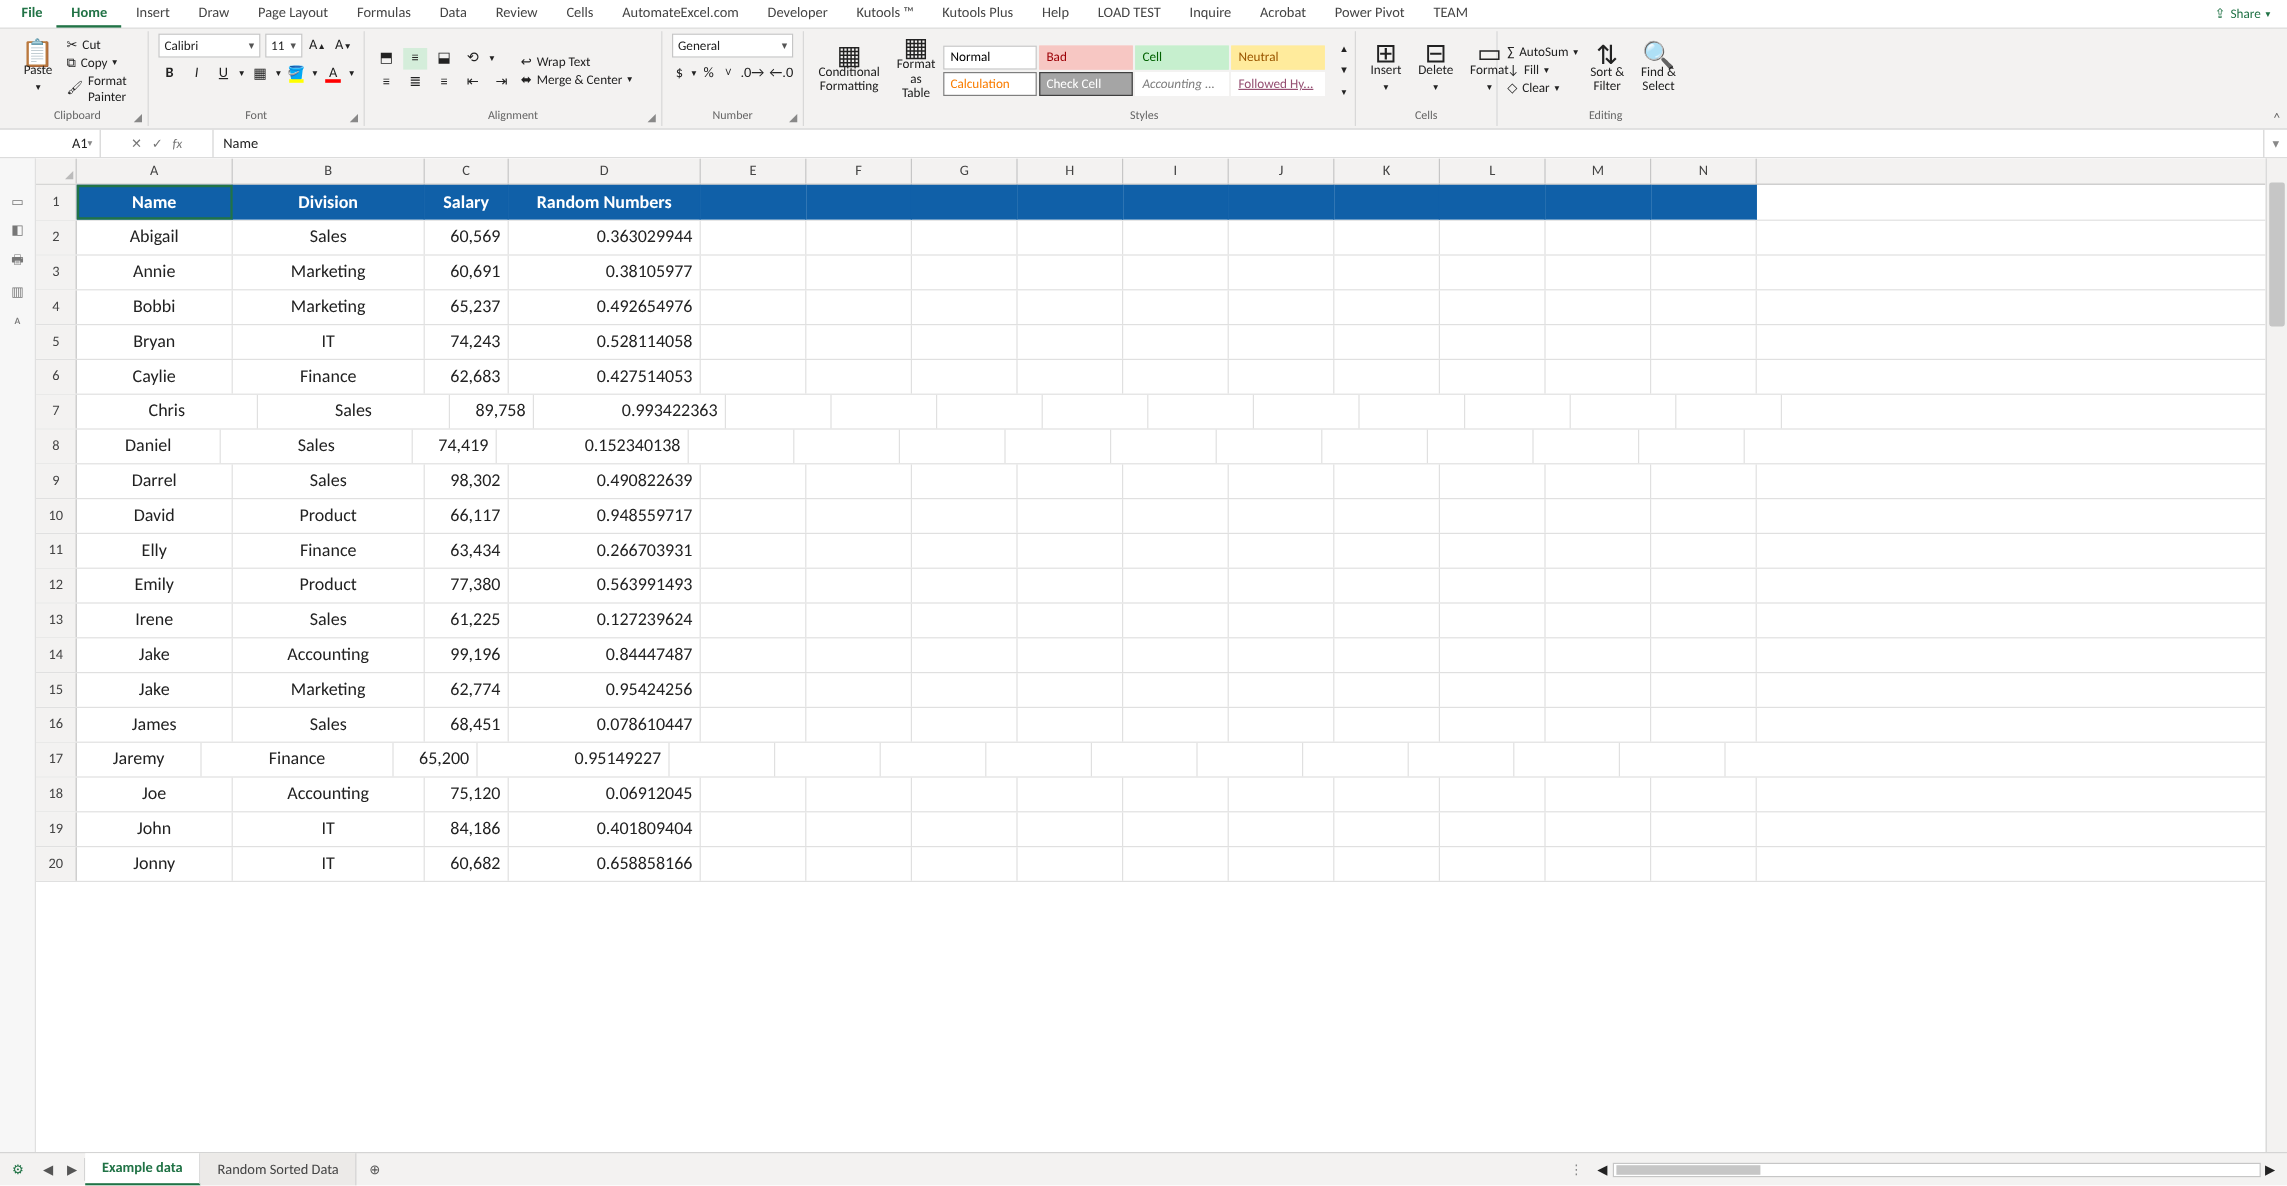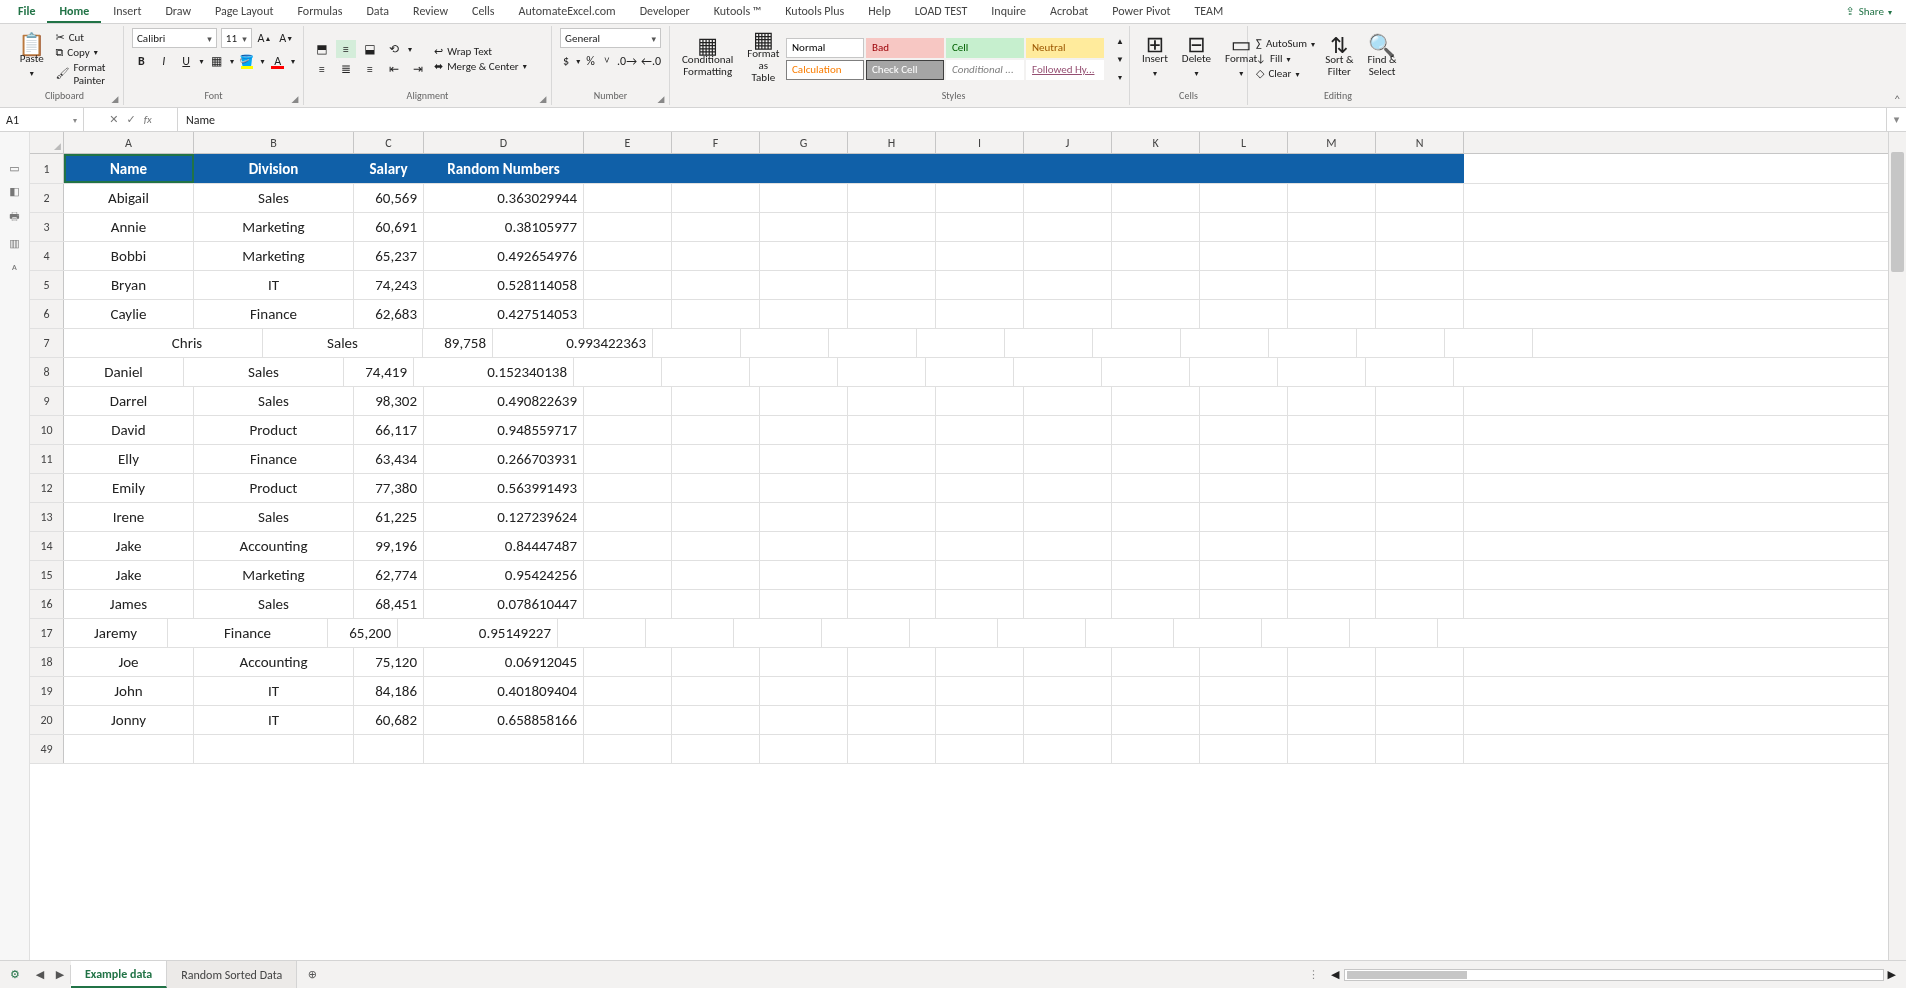--- a/index.html
+++ b/index.html
@@ -24,21 +24,21 @@
 .row { display:flex; align-items:center; gap:4px; }
 .mini { width:20px; height:18px; border:1px solid transparent; display:flex; align-items:center; justify-content:center; cursor:pointer; font-size:12px; }
 .sel { height:20px; border:1px solid #c6c6c6; background:#fff; display:flex; align-items:center; padding:0 4px; font-size:11px; gap:4px;}
 .sel .dd { margin-left:auto; color:#555; font-size:9px;}
 .style-cell { width:78px; height:20px; border:1px solid #c6c6c6; display:flex; align-items:center; padding:0 5px; font-size:11px; cursor:pointer; }
 .styles-grid { display:grid; grid-template-columns:repeat(4,78px); grid-auto-rows:20px; gap:2px; }
 .ribbon-collapse { position:absolute; right:6px; bottom:2px; cursor:pointer; color:#666; }
 
 
 .fbar { height:24px; border-bottom:1px solid #d4d4d4; display:flex; align-items:stretch; background:#fff; }
-.namebox { width:84px; border-right:1px solid #d4d4d4; display:flex; align-items:center; padding:0 6px; font-size:12px; justify-content:space-between;}
+.namebox { width:84px; border-right:1px solid #d4d4d4; display:flex; align-items:center; padding:0 6px; font-size:12px; justify-content:flex-end;}
 .namebox .dd{font-size:8px;color:#888;}
 .fxbtns { width:94px; display:flex; align-items:center; justify-content:center; gap:8px; border-right:1px solid #d4d4d4; color:#777;}
 .fxbtns span{cursor:pointer;}
 .fx-ital{font-style:italic;}
 .fxinput { flex:1; padding:0 8px; display:flex; align-items:center; font-size:12px; }
 .fbar-dd{ width:20px; display:flex; align-items:center; justify-content:center; color:#888; cursor:pointer; border-left:1px solid #d4d4d4;}
 
 
 .leftgutter { position:absolute; left:0; top:132px; bottom:28px; width:30px; background:#f7f7f7; border-right:1px solid #e0e0e0; display:flex; flex-direction:column; align-items:center; gap:10px; padding-top:30px; color:#777; }
 .leftgutter span { cursor:pointer; }
@@ -234,21 +234,21 @@
 
   <div class="group" style="width:352px;">
     <div class="group-body">
       <div class="styles-grid" id="styles-grid">
           <div class="style-cell" style="background: rgb(255, 255, 255); color: rgb(0, 0, 0); border-color: rgb(198, 198, 198);">Normal</div>
           <div class="style-cell" style="background: rgb(247, 199, 195); color: rgb(156, 0, 6); border-color: rgb(247, 199, 195);">Bad</div>
           <div class="style-cell" style="background: rgb(198, 239, 206); color: rgb(0, 97, 0); border-color: rgb(198, 239, 206);">Cell</div>
           <div class="style-cell" style="background: rgb(255, 235, 156); color: rgb(156, 87, 0); border-color: rgb(255, 235, 156);">Neutral</div>
           <div class="style-cell" style="background: rgb(255, 255, 255); color: rgb(250, 125, 0); border-color: rgb(127, 127, 127);">Calculation</div>
           <div class="style-cell" style="background: rgb(165, 165, 165); color: rgb(255, 255, 255); border-color: rgb(63, 63, 63);">Check Cell</div>
-          <div class="style-cell" style="background: rgb(255, 255, 255); color: rgb(127, 127, 127); border-color: rgb(255, 255, 255); font-style: italic;">Conditional ...</div>
+          <div class="style-cell" style="background: rgb(255, 255, 255); color: rgb(127, 127, 127); border-color: rgb(255, 255, 255); font-style: italic;">Accounting ...</div>
           <div class="style-cell" style="background: rgb(255, 255, 255); color: rgb(149, 79, 114); border-color: rgb(255, 255, 255); text-decoration: underline;">Followed Hy...</div>
         </div>
       <div class="col" style="gap:0;">
         <div class="mini" style="font-size:8px;">▲</div>
         <div class="mini" style="font-size:8px;">▼</div>
         <div class="mini" style="font-size:8px;">▾</div>
       </div>
     </div>
     <div class="group-label">Styles</div>
   </div>
@@ -450,21 +450,21 @@
         <div class="c colRest" style="width: 88px;"></div>
         <div class="c colRest" style="width: 88px;"></div>
         <div class="c colRest" style="width: 88px;"></div>
         <div class="c colRest" style="width: 88px;"></div>
         <div class="c colRest" style="width: 88px;"></div>
         <div class="c colRest" style="width: 88px;"></div>
         <div class="c colRest" style="width: 88px;"></div>
       </div>
       <div class="r">
         <div class="rh">7</div>
-        <div class="c colA center" style="width: 151px; margin-left: 48px;">Chris</div>
+        <div class="c colA center" style="width: 151px;">Chris</div>
         <div class="c colB center" style="width: 160px;">Sales</div>
         <div class="c colC right" style="width: 70px;">89,758</div>
         <div class="c colD right" style="width: 160px;">0.993422363</div>
         <div class="c colRest" style="width: 88px;"></div>
         <div class="c colRest" style="width: 88px;"></div>
         <div class="c colRest" style="width: 88px;"></div>
         <div class="c colRest" style="width: 88px;"></div>
         <div class="c colRest" style="width: 88px;"></div>
         <div class="c colRest" style="width: 88px;"></div>
         <div class="c colRest" style="width: 88px;"></div>
@@ -675,37 +675,20 @@
         <div class="c colRest" style="width: 88px;"></div>
         <div class="c colRest" style="width: 88px;"></div>
         <div class="c colRest" style="width: 88px;"></div>
       </div>
       <div class="r">
         <div class="rh">20</div>
         <div class="c colA center" style="width: 130px;">Jonny</div>
         <div class="c colB center" style="width: 160px;">IT</div>
         <div class="c colC right" style="width: 70px;">60,682</div>
         <div class="c colD right" style="width: 160px;">0.658858166</div>
-        <div class="c colRest" style="width: 88px;"></div>
-        <div class="c colRest" style="width: 88px;"></div>
-        <div class="c colRest" style="width: 88px;"></div>
-        <div class="c colRest" style="width: 88px;"></div>
-        <div class="c colRest" style="width: 88px;"></div>
-        <div class="c colRest" style="width: 88px;"></div>
-        <div class="c colRest" style="width: 88px;"></div>
-        <div class="c colRest" style="width: 88px;"></div>
-        <div class="c colRest" style="width: 88px;"></div>
-        <div class="c colRest" style="width: 88px;"></div>
-      </div>
-      <div class="r">
-        <div class="rh">49</div>
-        <div class="c colA" style="width: 130px;"></div>
-        <div class="c colB" style="width: 160px;"></div>
-        <div class="c colC" style="width: 70px;"></div>
-        <div class="c colD" style="width: 160px;"></div>
         <div class="c colRest" style="width: 88px;"></div>
         <div class="c colRest" style="width: 88px;"></div>
         <div class="c colRest" style="width: 88px;"></div>
         <div class="c colRest" style="width: 88px;"></div>
         <div class="c colRest" style="width: 88px;"></div>
         <div class="c colRest" style="width: 88px;"></div>
         <div class="c colRest" style="width: 88px;"></div>
         <div class="c colRest" style="width: 88px;"></div>
         <div class="c colRest" style="width: 88px;"></div>
         <div class="c colRest" style="width: 88px;"></div>

